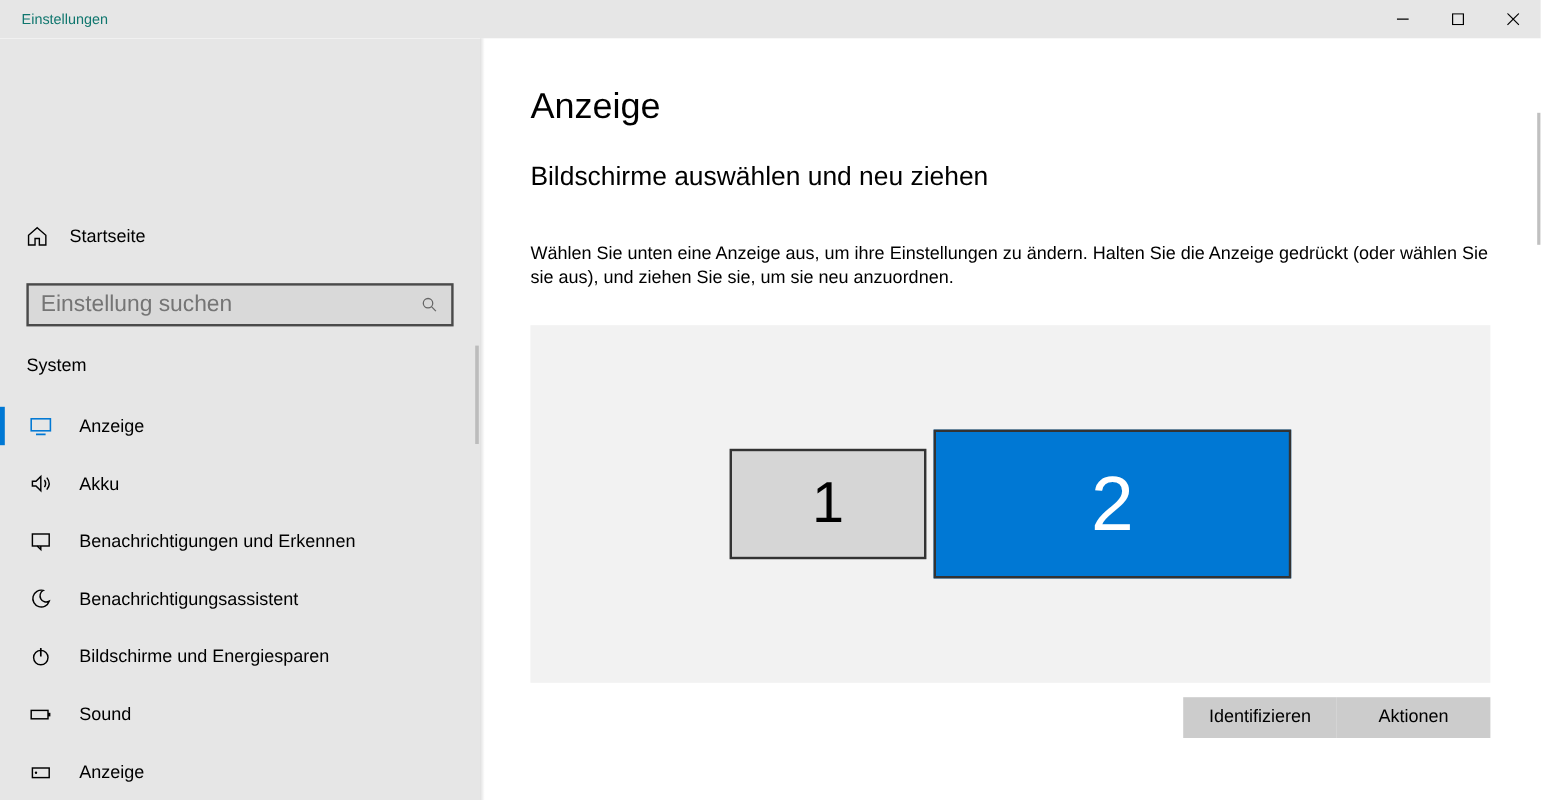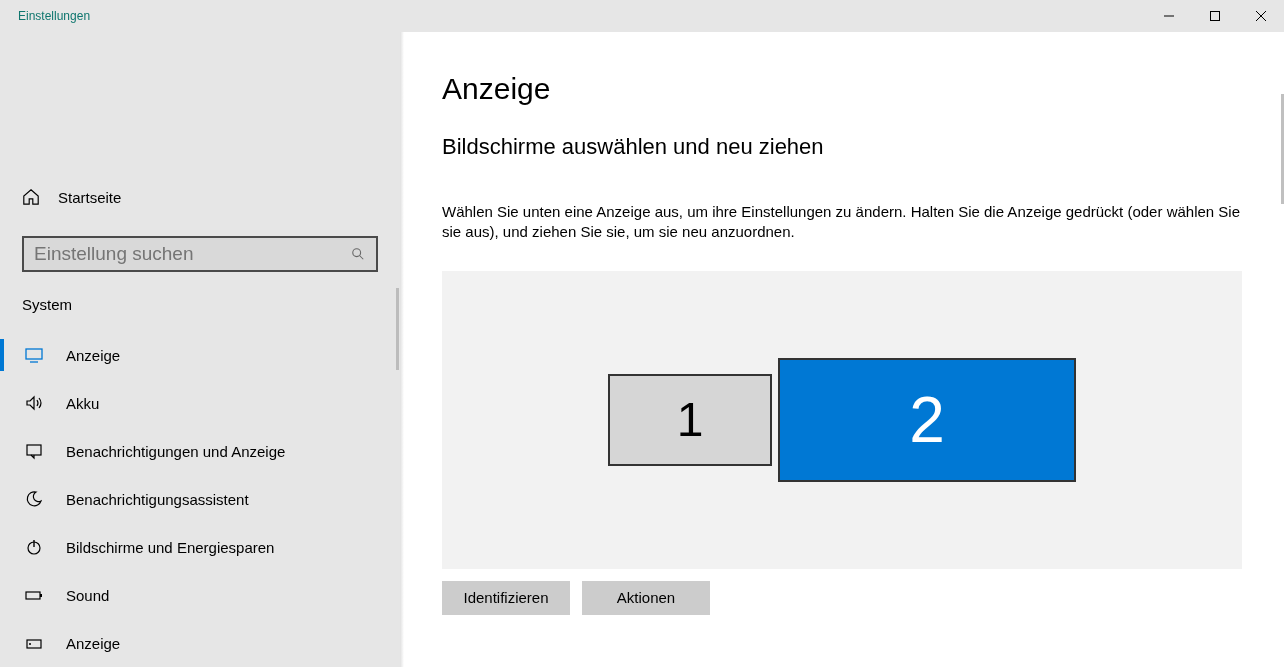--- a/index.html
+++ b/index.html
@@ -26,21 +26,21 @@
 .nav-item.active::before { content: ""; position: absolute; left: 0; top: 8px; bottom: 8px; width: 4px; background: #0078d4; }
 .nav-item.active .icon { color: #0078d4; }
 .content { flex: 1; background: #fff; padding: 40px 42px 0 42px; position: relative; display: flex; flex-direction: column; overflow: hidden; }
 .page-title { font-size: 30px; font-weight: 400; margin-bottom: 28px; }
 .section-title { font-size: 22px; font-weight: 400; margin-bottom: 22px; }
 .section-desc { font-size: 15px; color: #000; line-height: 1.35; margin-bottom: 28px; max-width: 810px; margin-top: 20px; }
 .arrangement { background: #f2f2f2; height: 298px; display: flex; align-items: center; justify-content: center; gap: 6px; max-width: 812px; }
 .monitor { border: 2px solid #333; display: flex; align-items: center; justify-content: center; font-weight: 300; cursor: pointer; }
 .monitor-1 { width: 164px; height: 92px; background: #d6d6d6; font-size: 48px; color: #000; }
 .monitor-2 { width: 298px; height: 124px; background: #0078d4; font-size: 64px; color: #fff; }
-.action-row { display: flex; gap: 12px; max-width: 812px; padding-top: 12px; }
+.action-row { display: flex; gap: 0; justify-content: flex-end; max-width: 812px; padding-top: 12px; }
 .action-btn { min-width: 128px; height: 34px; background: #ccc; border: none; font-size: 15px; padding: 0 18px; cursor: pointer; }
 .scroll-ind { position: absolute; right: 0; top: 0; width: 4px; height: 100%; background: transparent; }
 .scroll-thumb { position: absolute; right: 0; top: 62px; width: 3px; height: 110px; background: #c0c0c0; }
 .divider { position: absolute; left: 400px; top: 32px; bottom: 0; width: 4px; background: linear-gradient(to right, rgba(0,0,0,0.12), transparent); pointer-events: none; }
 .sidebar-scroll-hint { position: absolute; left: 396px; top: 288px; width: 3px; height: 82px; background: #bcbcbc; }
 </style>
 </head>
 <body>
 
 <div class="titlebar">
@@ -109,21 +109,21 @@
           </span>
         <span class="label">Akku</span>
       </div>
       <div class="nav-item">
         <span class="icon">
             <svg viewBox="0 0 20 20" width="20" height="20">
               <rect x="3" y="4" width="14" height="10" fill="none" stroke="#000" stroke-width="1.2"></rect>
               <path d="M7 14 L10 17 L10 14" fill="none" stroke="#000" stroke-width="1.2"></path>
             </svg>
           </span>
-        <span class="label">Benachrichtigungen und Anzeige</span>
+        <span class="label">Benachrichtigungen und Erkennen</span>
       </div>
       <div class="nav-item">
         <span class="icon">
             <svg viewBox="0 0 20 20" width="20" height="20">
               <path d="M12 3 A7 7 0 1 0 17 12 A5 5 0 0 1 12 3 Z" fill="none" stroke="#000" stroke-width="1.2"></path>
             </svg>
           </span>
         <span class="label">Benachrichtigungsassistent</span>
       </div>
       <div class="nav-item">

